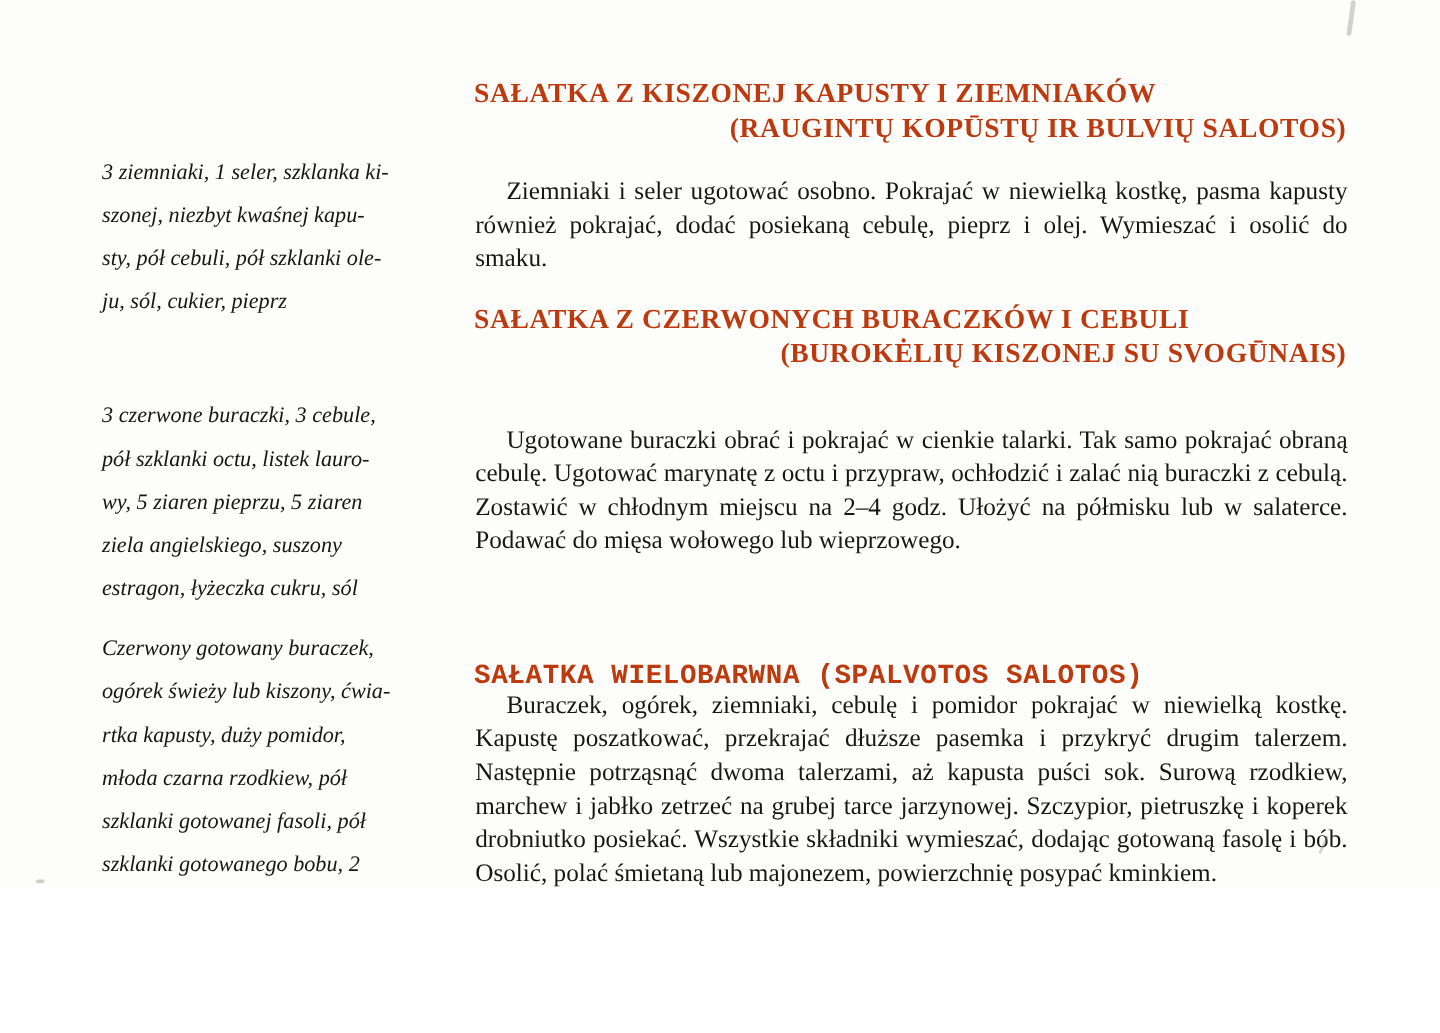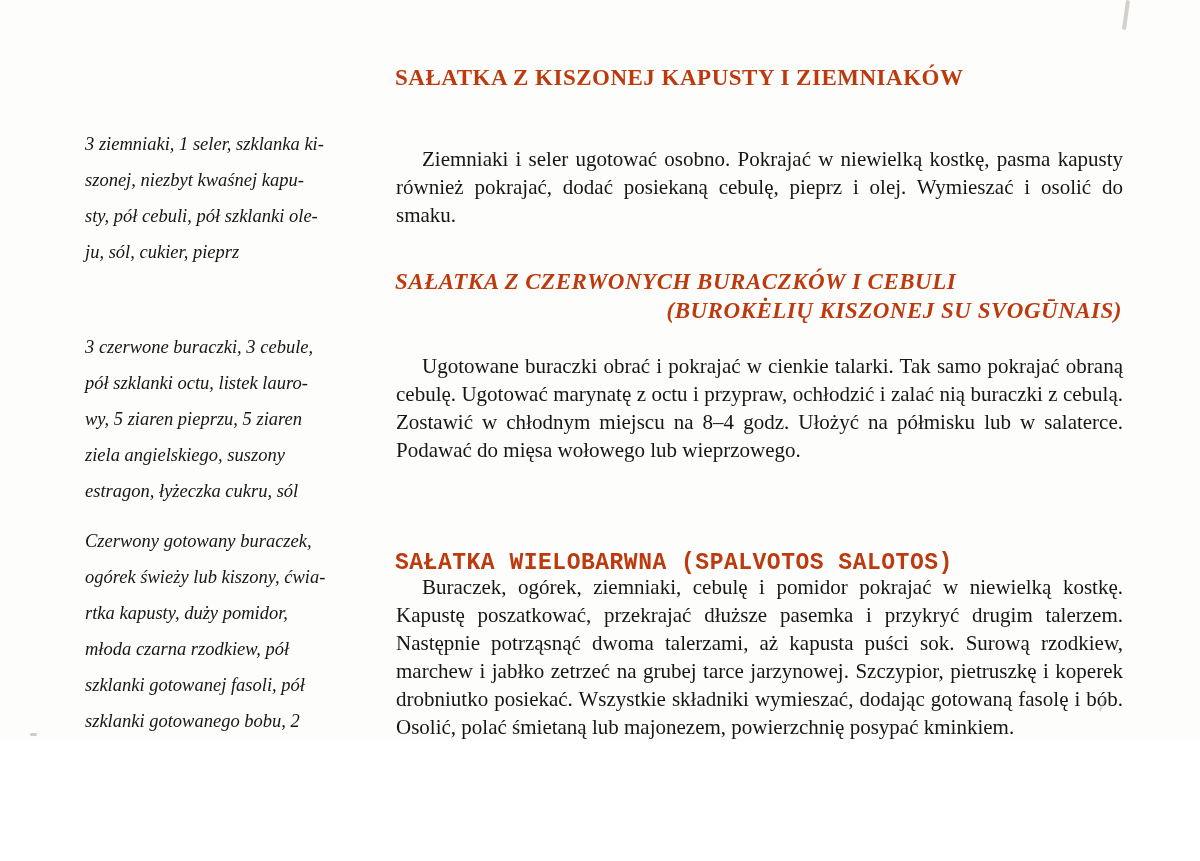--- a/index.html
+++ b/index.html
@@ -47,21 +47,21 @@
     text-align: justify;
     text-indent: 26px;
     hyphens: auto;
     margin-top: 25px;
   }
 
   .pos-h1   { top: 44px; }
   .pos-ing1 { top: 126px; }
   .pos-b1   { top: 120px; }
 
-  .pos-h2   { top: 248px; font-style: italic; }
+  .pos-h2   { top: 232px; }
   .pos-ing2 { top: 329px; }
   .pos-b2   { top: 327px; }
 
   .pos-h3   { top: 530px; font-family: Liberation Mono, monospace; }
   .pos-ing3 { top: 478px; margin-top: 45px; }
   .pos-b3   { top: 548px; }
 
   .pageno {
     position: absolute;
     left: 84px;
@@ -93,39 +93,40 @@
   .artifact-c { left: 30px;  top: 733px; width: 7px; height: 3px;  background: rgba(140,130,120,0.40); }
 </style>
 </head>
 <body>
 
 <div class="page">
 
   <section>
     <h2 class="heading pos-h1">
       <div class="l1">SAŁATKA Z KISZONEJ KAPUSTY I ZIEMNIAKÓW</div>
+      <div class="l2">(RAUGINTŲ KOPŪSTŲ IR BULVIŲ SALOTOS)</div>
     </h2>
     <div class="ingredients pos-ing1">3 ziemniaki, 1 seler, szklanka ki-
 szonej, niezbyt kwaśnej kapu-
 sty, pół cebuli, pół szklanki ole-
 ju, sól, cukier, pieprz</div>
     <p class="bodytext pos-b1">Ziemniaki i seler ugotować osobno. Pokrajać w niewielką kostkę, pasma kapusty również pokrajać, dodać posiekaną cebulę, pieprz i olej. Wymieszać i osolić do smaku.</p>
   </section>
 
   <section>
     <h2 class="heading pos-h2">
       <div class="l1">SAŁATKA Z CZERWONYCH BURACZKÓW I CEBULI</div>
       <div class="l2">(BUROKĖLIŲ KISZONEJ SU SVOGŪNAIS)</div>
     </h2>
     <div class="ingredients pos-ing2">3 czerwone buraczki, 3 cebule,
 pół szklanki octu, listek lauro-
 wy, 5 ziaren pieprzu, 5 ziaren
 ziela angielskiego, suszony
 estragon, łyżeczka cukru, sól</div>
-    <p class="bodytext pos-b2">Ugotowane buraczki obrać i pokrajać w cienkie talarki. Tak samo pokrajać obraną cebulę. Ugotować marynatę z octu i przypraw, ochłodzić i zalać nią buraczki z cebulą. Zostawić w chłodnym miejscu na 8–4 godz. Ułożyć na półmisku lub w salaterce. Podawać do mięsa wołowego lub wieprzowego.</p>
+    <p class="bodytext pos-b2">Ugotowane buraczki obrać i pokrajać w cienkie talarki. Tak samo pokrajać obraną cebulę. Ugotować marynatę z octu i przypraw, ochłodzić i zalać nią buraczki z cebulą. Zostawić w chłodnym miejscu na 2–4 godz. Ułożyć na półmisku lub w salaterce. Podawać do mięsa wołowego lub wieprzowego.</p>
   </section>
 
   <section>
     <h2 class="heading pos-h3">
       <div class="l1">SAŁATKA WIELOBARWNA (SPALVOTOS SALOTOS)</div>
     </h2>
     <div class="ingredients pos-ing3">Czerwony gotowany buraczek,
 ogórek świeży lub kiszony, ćwia-
 rtka kapusty, duży pomidor,
 młoda czarna rzodkiew, pół

